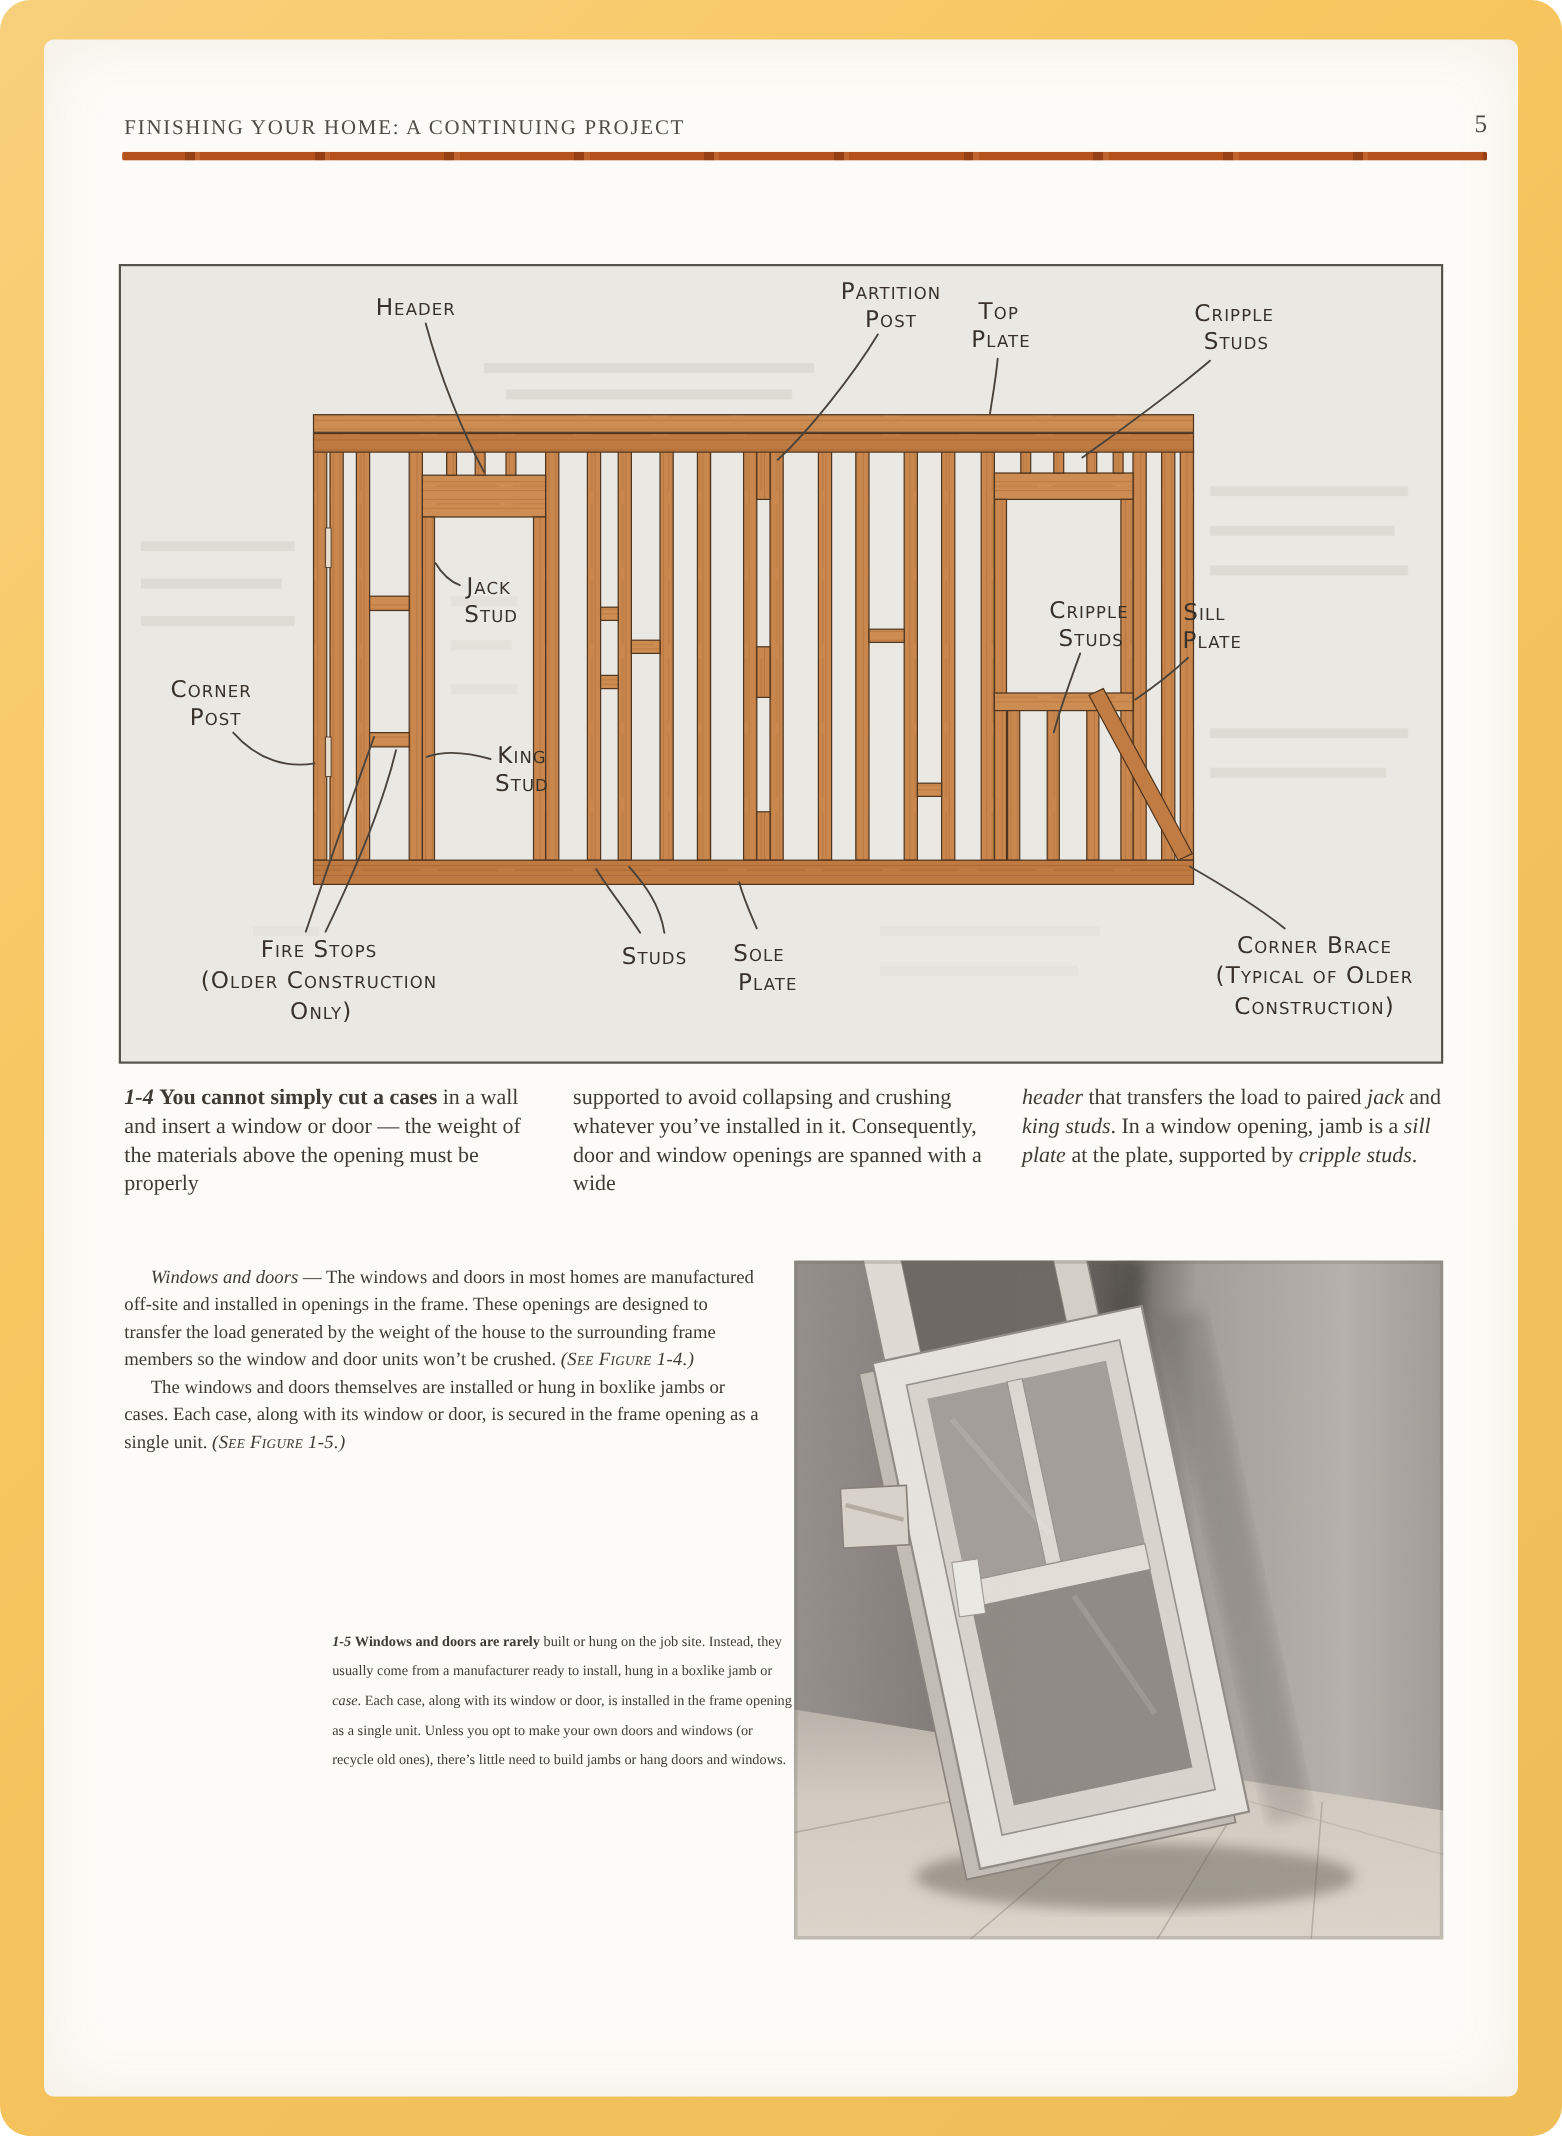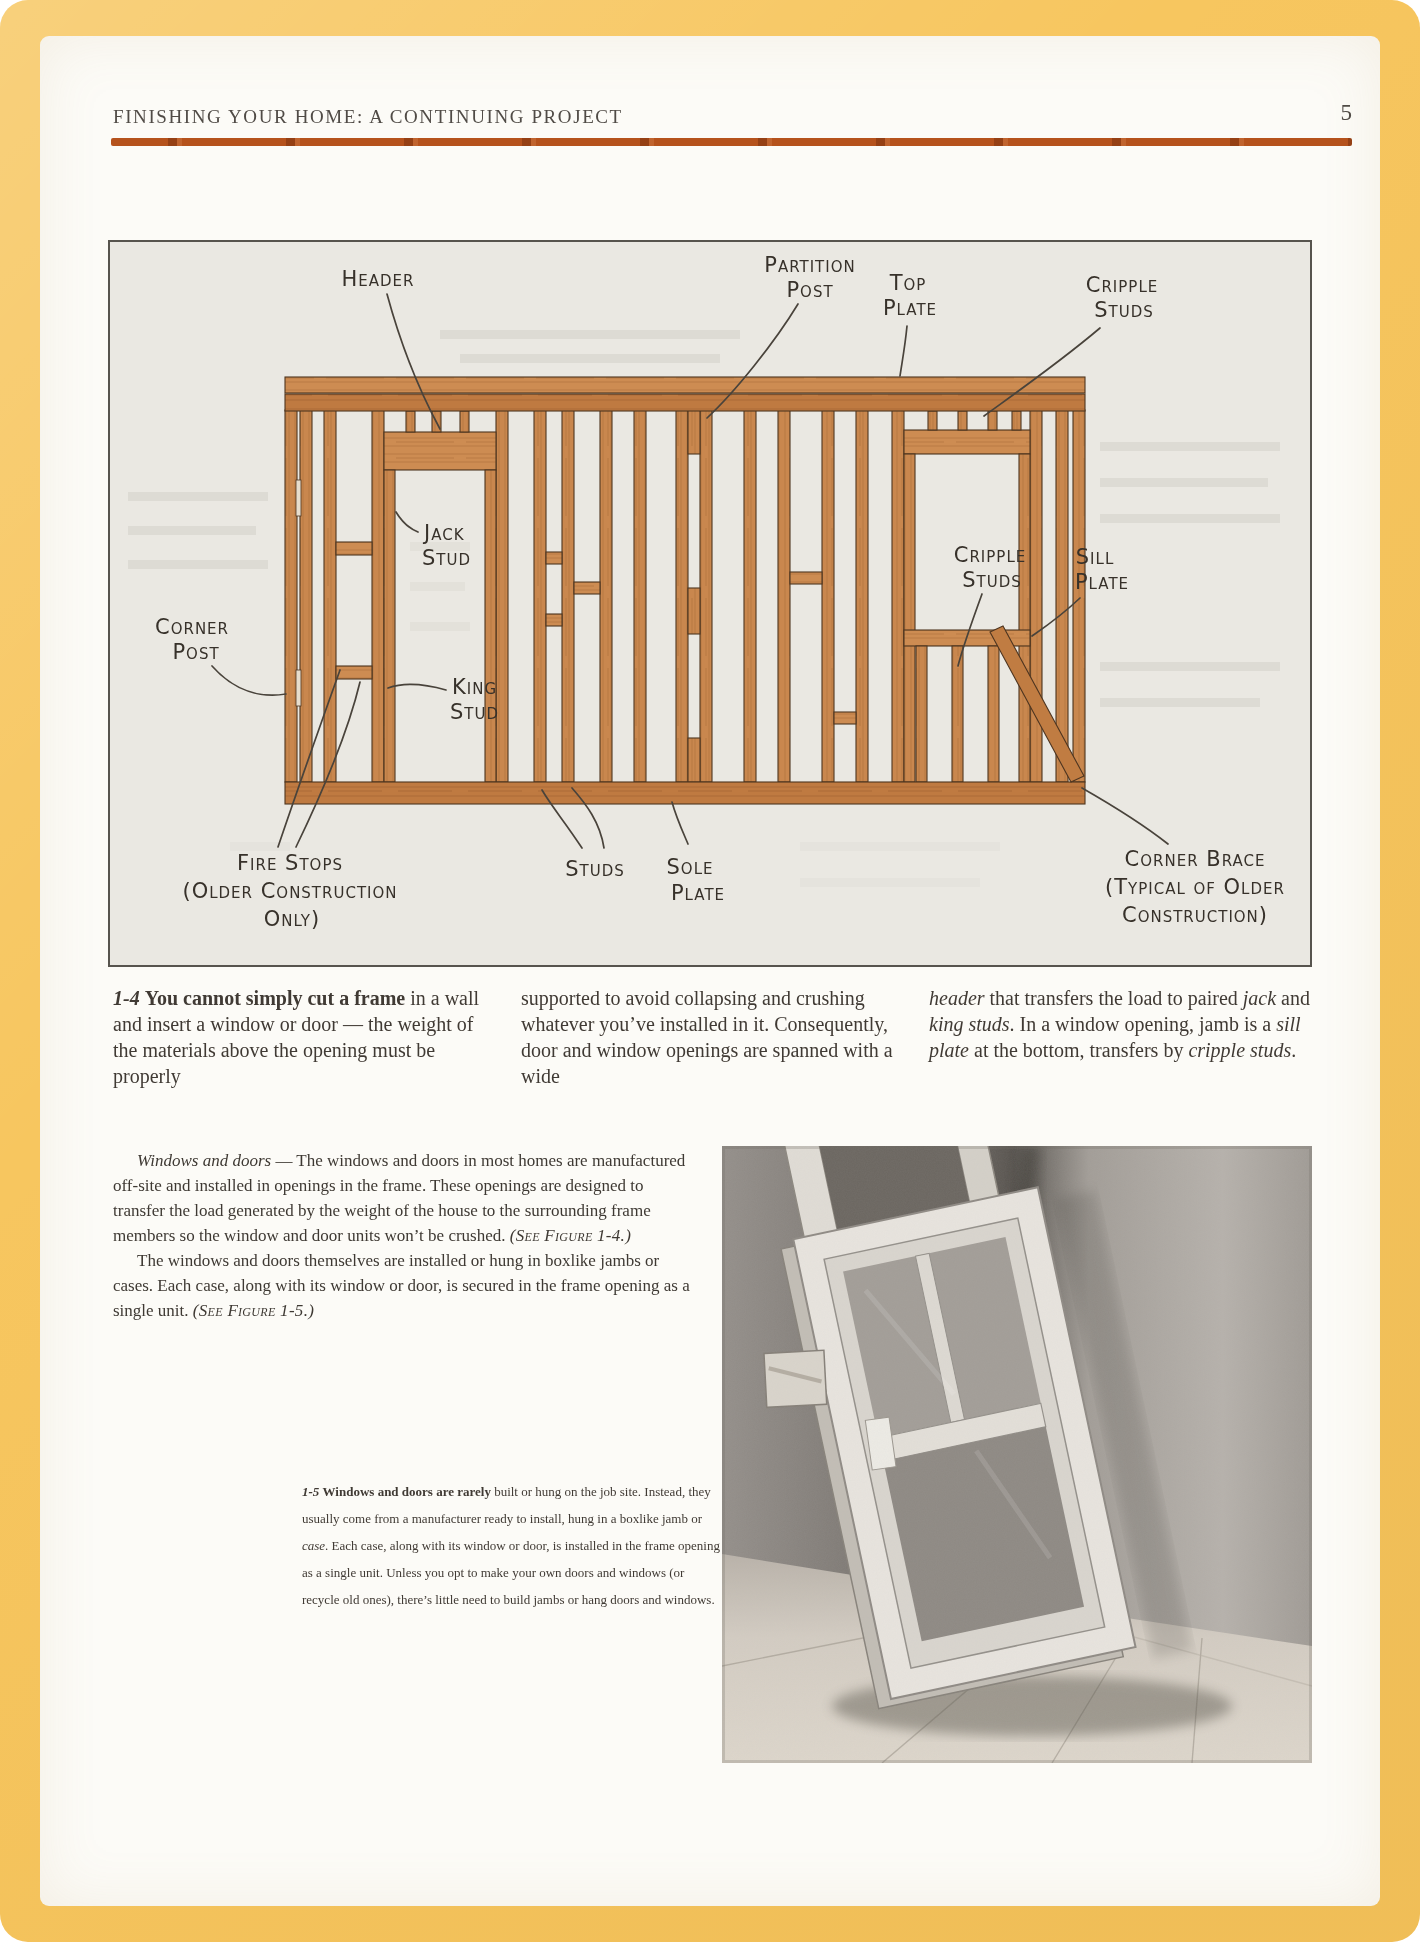--- a/index.html
+++ b/index.html
@@ -217,23 +217,23 @@
           <text class="diagram-label" x="485" y="634" text-anchor="middle">Studs</text>
           <text class="diagram-label" x="580" y="632" text-anchor="middle">Sole</text>
           <text class="diagram-label" x="588" y="658" text-anchor="middle">Plate</text>
           <text class="diagram-label" x="1085" y="624" text-anchor="middle">Corner Brace</text>
           <text class="diagram-label" x="1085" y="652" text-anchor="middle">(Typical of Older</text>
           <text class="diagram-label" x="1085" y="680" text-anchor="middle">Construction)</text>
         </g>
       </svg>
     </div>
 
-    <div class="cap4col c1"><span class="seg-bi">1-4</span><span>  </span><span class="seg-b">You cannot simply cut a frame</span><span> in a wall and insert a window or door — the weight of the materials above the opening must be properly</span></div>
+    <div class="cap4col c1"><span class="seg-bi">1-4</span><span>  </span><span class="seg-b">You cannot simply cut a cases</span><span> in a wall and insert a window or door — the weight of the materials above the opening must be properly</span></div>
     <div class="cap4col c2"><span>supported to avoid collapsing and crushing whatever you’ve installed in it. Consequently, door and window openings are spanned with a wide</span></div>
-    <div class="cap4col c3"><span class="seg-i">header</span><span> that transfers the load to paired </span><span class="seg-i">jack</span><span> and </span><span class="seg-i">king studs</span><span>. In a window opening, jamb is a </span><span class="seg-i">sill plate</span><span> at the bottom, transfers by </span><span class="seg-i">cripple studs</span><span>.</span></div>
+    <div class="cap4col c3"><span class="seg-i">header</span><span> that transfers the load to paired </span><span class="seg-i">jack</span><span> and </span><span class="seg-i">king studs</span><span>. In a window opening, jamb is a </span><span class="seg-i">sill plate</span><span> at the plate, supported by </span><span class="seg-i">cripple studs</span><span>.</span></div>
 
     <div class="bodytext">
       <p class="first"><span class="seg-i">Windows and doors</span><span> — The windows and doors in most homes are manufactured off-site and installed in openings in the frame. These openings are designed to transfer the load generated by the weight of the house to the surrounding frame members so the window and door units won’t be crushed. </span><span class="seg-isc">(See Figure 1-4.)</span></p>
       <p><span>The windows and doors themselves are installed or hung in boxlike jambs or cases. Each case, along with its window or door, is secured in the frame opening as a single unit. </span><span class="seg-isc">(See Figure 1-5.)</span></p>
     </div>
 
     <div class="cap5"><span class="seg-bi">1-5</span><span>  </span><span class="seg-b">Windows and doors are rarely</span><span> built or hung on the job site. Instead, they usually come from a manufacturer ready to install, hung in a boxlike jamb or </span><span class="seg-i">case</span><span>. Each case, along with its window or door, is installed in the frame opening as a single unit. Unless you opt to make your own doors and windows (or recycle old ones), there’s little need to build jambs or hang doors and windows.</span></div>
 
     <div class="photo">
       <svg width="590" height="617" viewBox="0 0 590 617">

